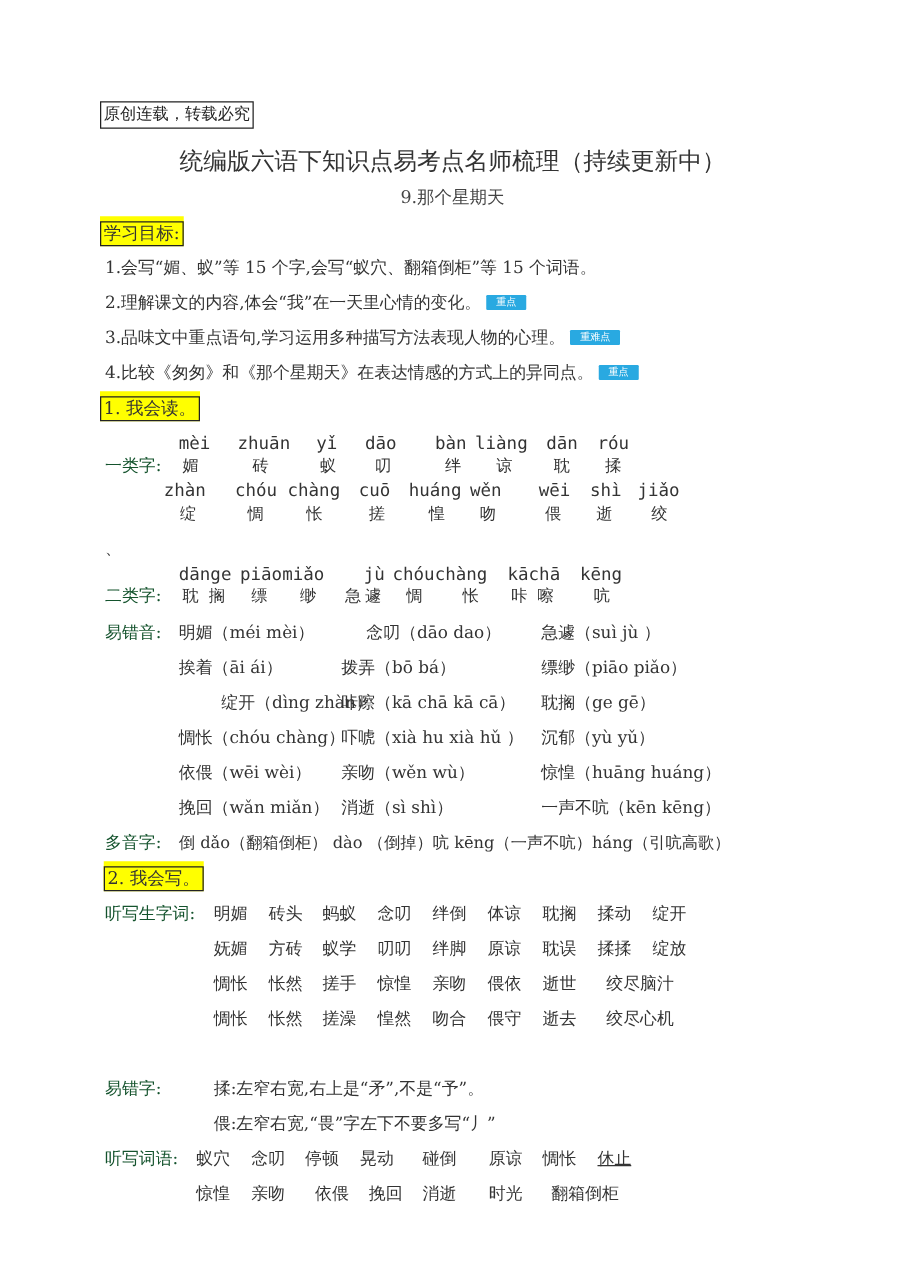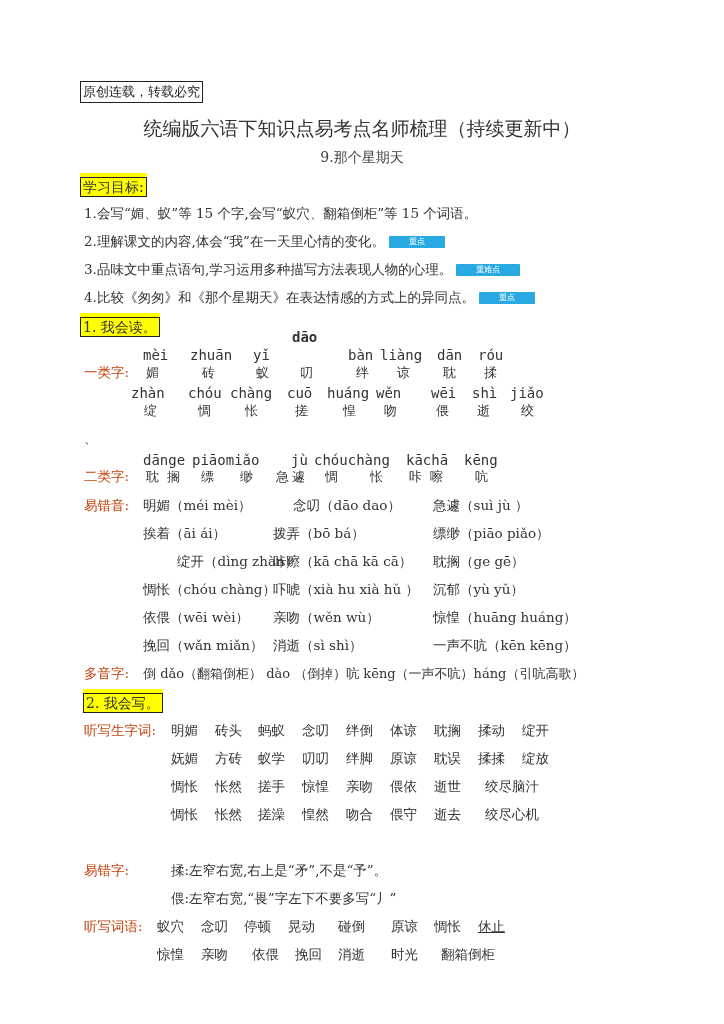--- a/index.html
+++ b/index.html
@@ -15,26 +15,26 @@
     }
     .title { left: 0; width: 724px; text-align: center; top: 116px; font-size: 19px; color: #333; }
     .subtitle { left: 0; width: 724px; text-align: center; top: 149px; font-size: 14px; color: #444; }
     .hl {
       background: #ffff00; border: 1px solid #222; color: #333; font-size: 14px;
       padding: 0 2px; height: 18px; line-height: 18px; box-shadow: 0 -4px 0 #ffff00;
     }
     .goal-line { left: 84px; font-size: 13.5px; }
     .badge {
       display: inline-block; background: #29a9e1; color: #fff; font-size: 8px;
-      font-family: "DejaVu Sans", sans-serif; padding: 0 20px; height: 12px; line-height: 12px;
+      font-family: "DejaVu Sans", sans-serif; padding: 0 8px; height: 12px; line-height: 12px;
       border-radius: 1px; margin-left: 4px; vertical-align: 2px;
     }
     .py { font-family: "DejaVu Sans Mono", "Liberation Mono", monospace; font-size: 14px; color: #333; }
     .hz { font-size: 13px; color: #333; }
-    .label { font-size: 13.5px; color: #c2410c; }
+    .label { font-size: 13.5px; color: #14532d; }
     .cell { font-size: 13.5px; color: #333; }
   </style>
 </head>
 <body>
 
 <div class="abs copyright">原创连载，转载必究</div>
 <div class="abs title">统编版六语下知识点易考点名师梳理（持续更新中）</div>
 <div class="abs subtitle">9.那个星期天</div>
 
 <div class="abs hl" style="left:80px;top:177px;">学习目标:</div>
@@ -50,21 +50,21 @@
 <div class="abs goal-line" style="top:289px;">
   <span>4.比较《匆匆》和《那个星期天》在表达情感的方式上的异同点。</span><span class="badge">重点</span>
 </div>
 
 <div class="abs hl" style="left:80px;top:317px;">1. 我会读。</div>
 
 <div class="abs label" style="left:84px;top:364px;">一类字:</div>
 <div class="abs py" style="left:143px;top:347px;">mèi</div>
 <div class="abs py" style="left:190px;top:347px;">zhuān</div>
 <div class="abs py" style="left:253px;top:347px;">yǐ</div>
-<div class="abs py" style="left:292px;top:329px;font-weight:bold;">dāo</div>
+<div class="abs py" style="left:292px;top:347px;">dāo</div>
 <div class="abs py" style="left:348px;top:347px;">bàn</div>
 <div class="abs py" style="left:380px;top:347px;">liàng</div>
 <div class="abs py" style="left:437px;top:347px;">dān</div>
 <div class="abs py" style="left:478px;top:347px;">róu</div>
 
 <div class="abs hz" style="left:146px;top:364px;">媚</div>
 <div class="abs hz" style="left:202px;top:364px;">砖</div>
 <div class="abs hz" style="left:256px;top:364px;">蚁</div>
 <div class="abs hz" style="left:300px;top:364px;">叨</div>
 <div class="abs hz" style="left:356px;top:364px;">绊</div>

